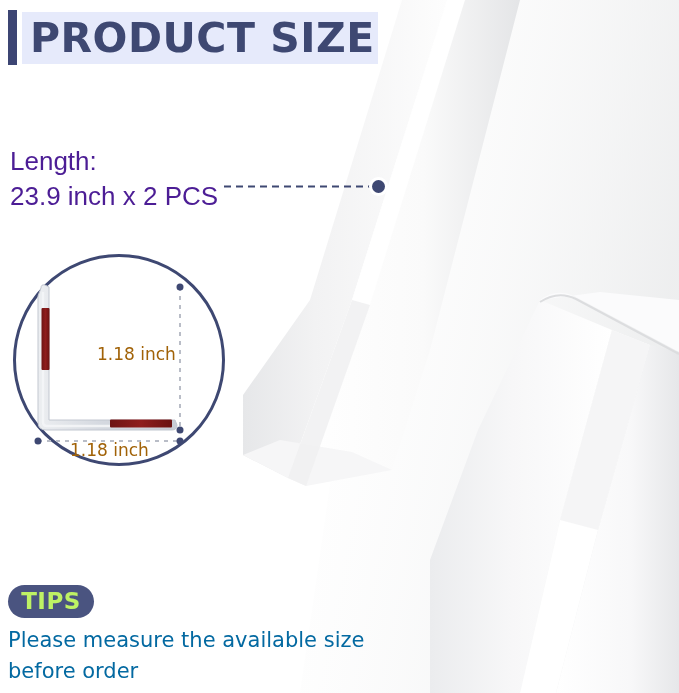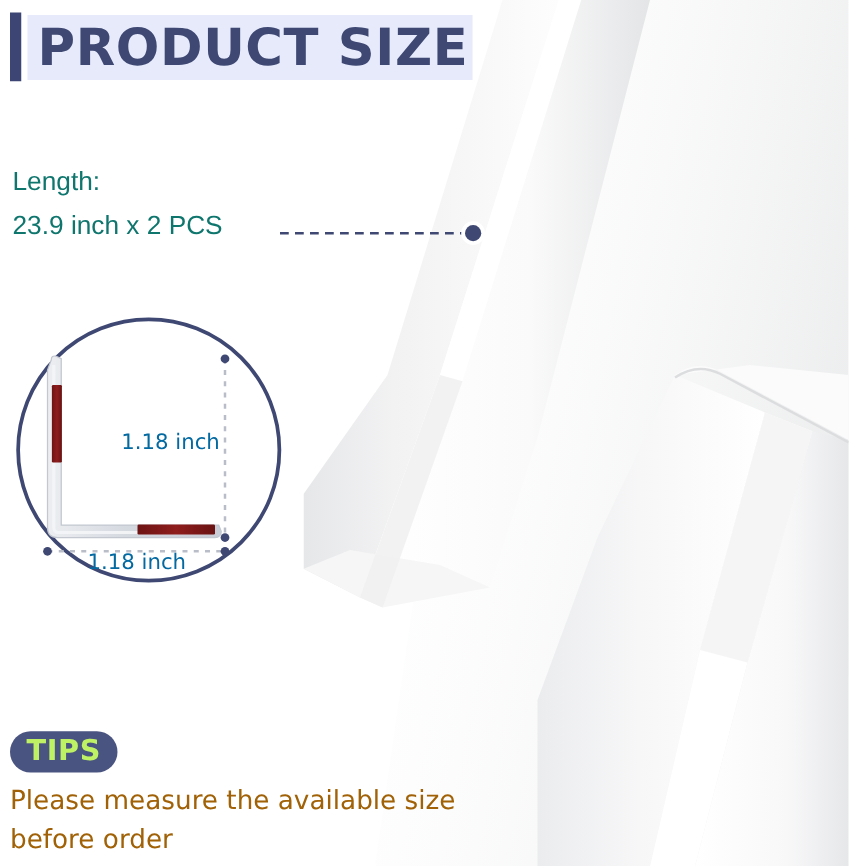--- a/index.html
+++ b/index.html
@@ -53,23 +53,23 @@
     color: #3e4872;
     line-height: 50px;
     white-space: nowrap;
     font-family: "DejaVu Sans", sans-serif;
   }
 
   
   .length-block {
     position: absolute;
     left: 10px;
-    top: 128px;
-    font-size: 21px;
-    color: #0f766e;
+    top: 144px;
+    font-size: 26px;
+    color: #4c1d95;
     line-height: 35px;
     white-space: nowrap;
   }
 
   
   .leader {
     position: absolute;
     left: 224px;
     top: 185px;
     width: 152px;
@@ -93,21 +93,21 @@
     top: 254px;
     width: 206px;
     height: 206px;
     border: 3px solid #3e4872;
     border-radius: 50%;
     background: transparent;
   }
   .dim-label {
     position: absolute;
     font-size: 17px;
-    color: #0369a1;
+    color: #a16207;
     white-space: nowrap;
     font-family: "DejaVu Sans", sans-serif;
   }
   .dim-v { left: 97px; top: 344px; }
   .dim-h { left: 70px; top: 440px; }
 
   
   .tips-badge {
     position: absolute;
     left: 8px;
@@ -123,21 +123,21 @@
     line-height: 33px;
     letter-spacing: 0.5px;
     font-family: "DejaVu Sans", sans-serif;
   }
   .tips-text {
     position: absolute;
     left: 8px;
     top: 625px;
     width: 360px;
     font-size: 21px;
-    color: #a16207;
+    color: #0369a1;
     line-height: 31px;
     font-family: "DejaVu Sans", sans-serif;
   }
 </style>
 </head>
 <body>
 
 <div id="page">
 
   <svg class="bg-wash" viewBox="0 0 679 693" width="679" height="693">

